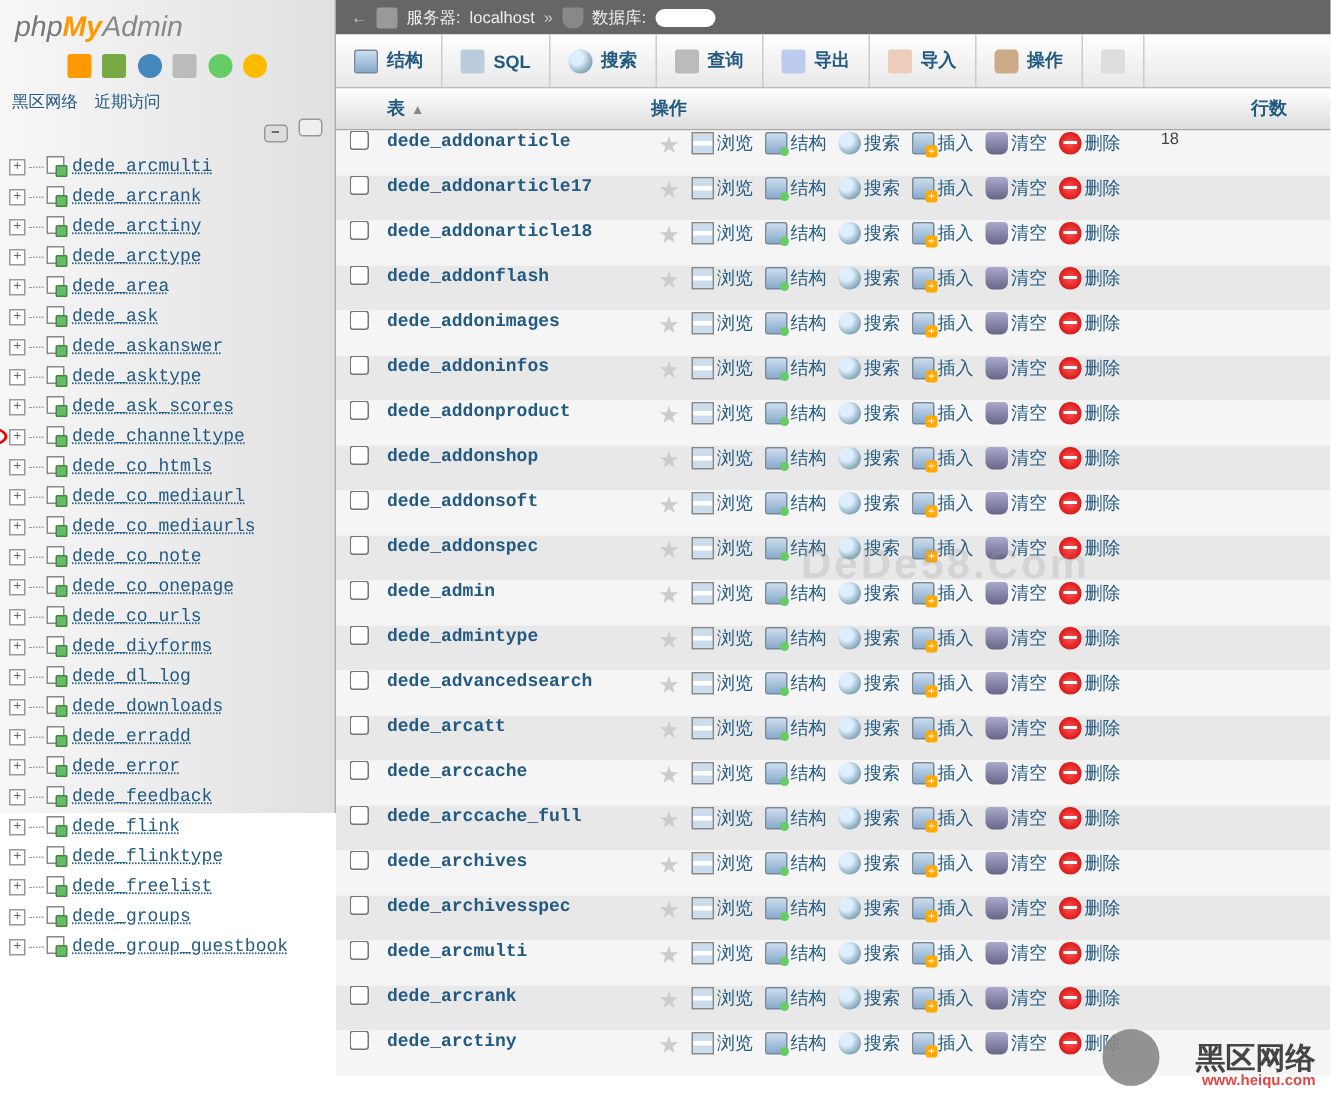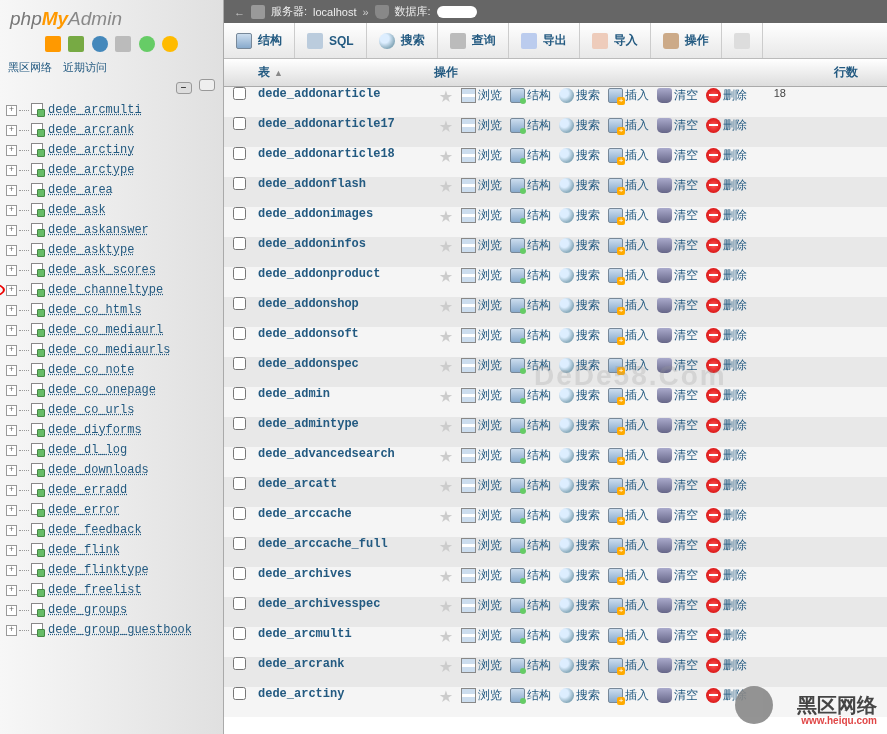--- a/index.html
+++ b/index.html
@@ -1,19 +1,19 @@
 <!DOCTYPE html>
 <html><head>
 <meta charset="utf-8">
 <style>
 * { margin: 0; padding: 0; box-sizing: border-box; }
 body { font-family: Arial, sans-serif; font-size: 12px; background: #fff; overflow: hidden; width: 887px; height: 734px; }
 
 
-.sidebar { position: absolute; left: 0; top: 0; width: 224px; height: 734px; background: linear-gradient(to right, #f7f7f7 0%, #e0e0e0 100%); border-right: 1px solid #aaa; }
+.sidebar { position: absolute; left: 0; top: 0; width: 224px; height: 542px; background: linear-gradient(to right, #f7f7f7 0%, #e0e0e0 100%); border-right: 1px solid #aaa; }
 .logo { padding: 8px 10px 4px; }
 .logo-text { font-family: Verdana, sans-serif; font-size: 19px; font-weight: bold; font-style: italic; }
 .logo-php { color: #777; font-weight: normal; }
 .logo-my { color: #f90; }
 .logo-admin { color: #888; font-weight: normal; }
 .toolbar { padding: 2px 10px 6px; text-align: center; }
 .toolbar span { display: inline-block; width: 16px; height: 16px; margin: 0 2px; vertical-align: middle; }
 .ic-home { background: #f90; border-radius: 2px; }
 .ic-exit { background: #7a4; border-radius: 2px; }
 .ic-query { background: #48b; border-radius: 50%; }

